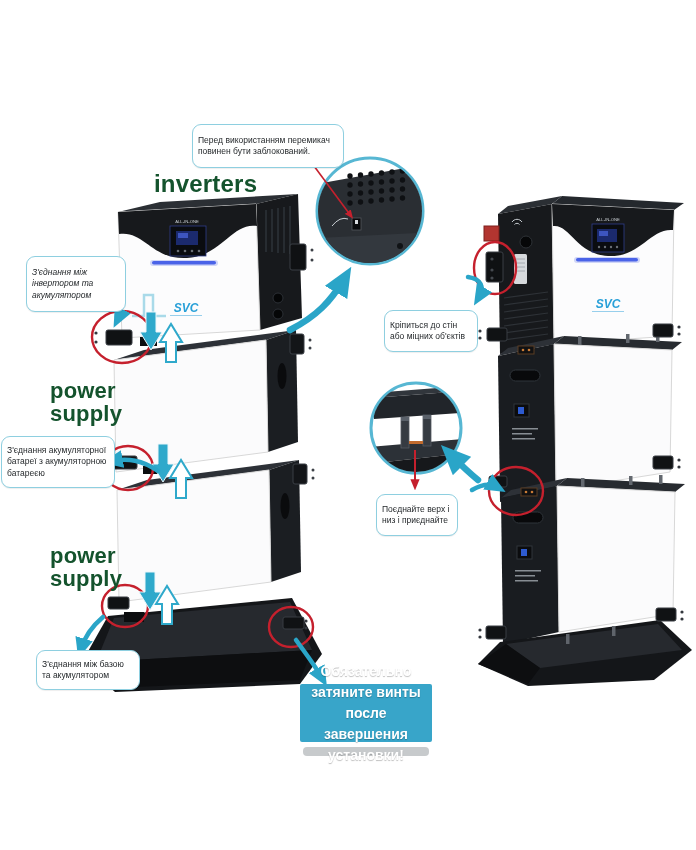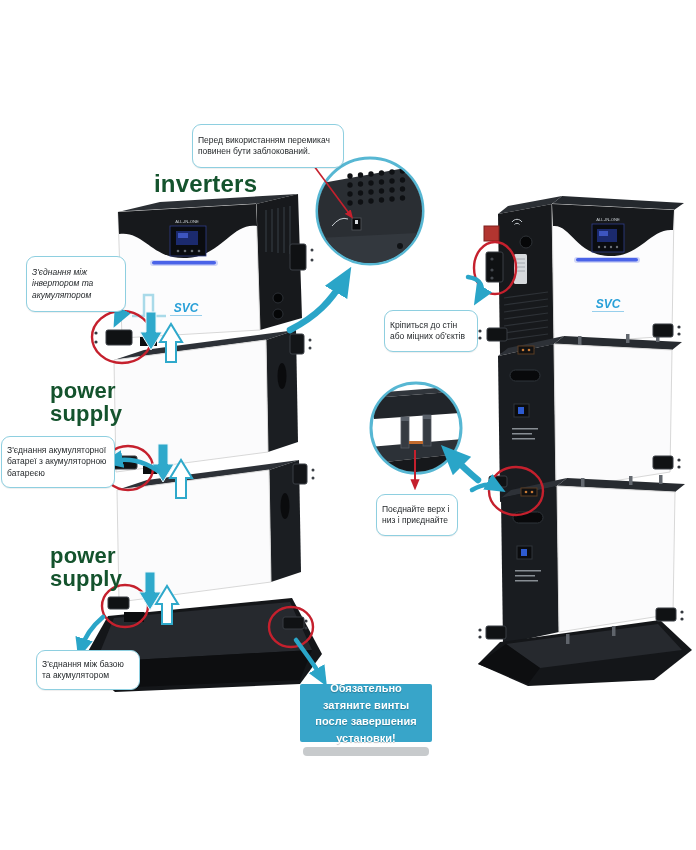--- a/index.html
+++ b/index.html
@@ -3,21 +3,21 @@
 <meta charset="utf-8">
 <style>
   html,body{margin:0;padding:0;background:#fff;}
   .canvas{position:relative;width:696px;height:850px;background:#ffffff;overflow:hidden;
           font-family:"Liberation Sans",sans-serif;}
   .scene{position:absolute;left:0;top:0;z-index:1;}
   .callout{position:absolute;display:flex;align-items:center;justify-content:center;text-align:left;
            background:#ffffff;border:1.6px solid #8ecfe0;border-radius:9px;font-size:8.5px;line-height:1.3;
            color:#1f2326;padding:3px 5px;box-sizing:border-box;z-index:6;box-shadow:0 1px 1px rgba(0,0,0,.07);}
   .note{position:absolute;display:flex;align-items:center;justify-content:center;text-align:center;
-        background:#38a5c9;border-radius:2px;color:#ffffff;font-weight:bold;font-size:11px;line-height:1.5;
+        background:#38a5c9;border-radius:2px;color:#ffffff;font-weight:bold;font-size:14px;line-height:1.5;
         padding:24px 8px;box-sizing:border-box;z-index:6;text-shadow:0 1px 1px rgba(0,0,0,.25);}
   .bar{position:absolute;background:#c7cacc;border-radius:4px;z-index:5;}
   .biglabel{position:absolute;font-weight:bold;color:#14532d;z-index:6;letter-spacing:.2px;}
   .lbl-inverters{left:154px;top:170px;font-size:24px;}
   .lbl-ps{font-size:22px;line-height:1.05;}
 </style>
 </head>
 <body>
 
 <div class="canvas">

